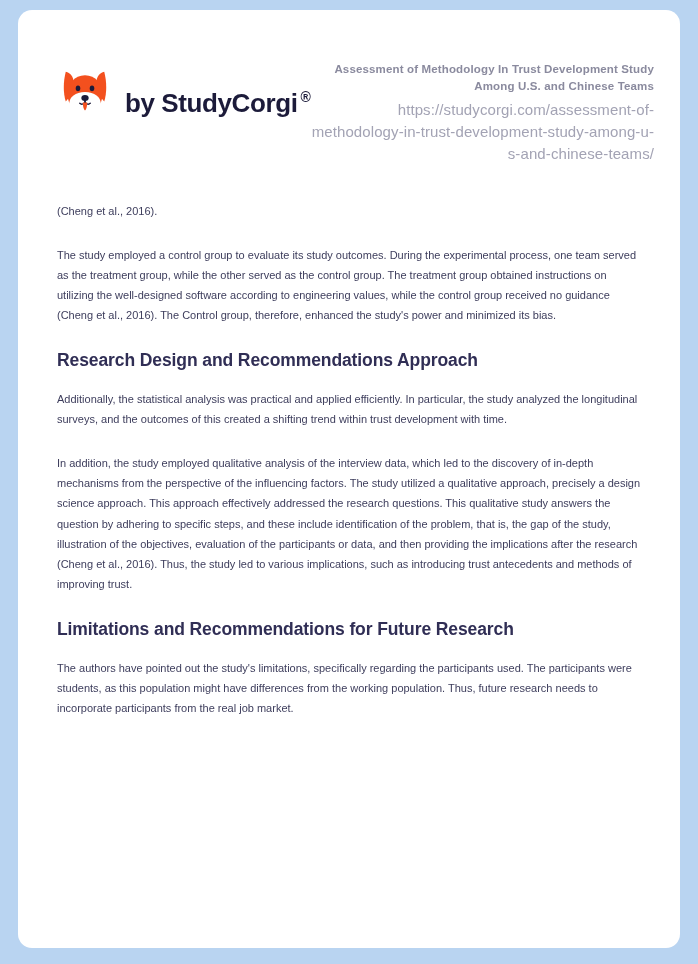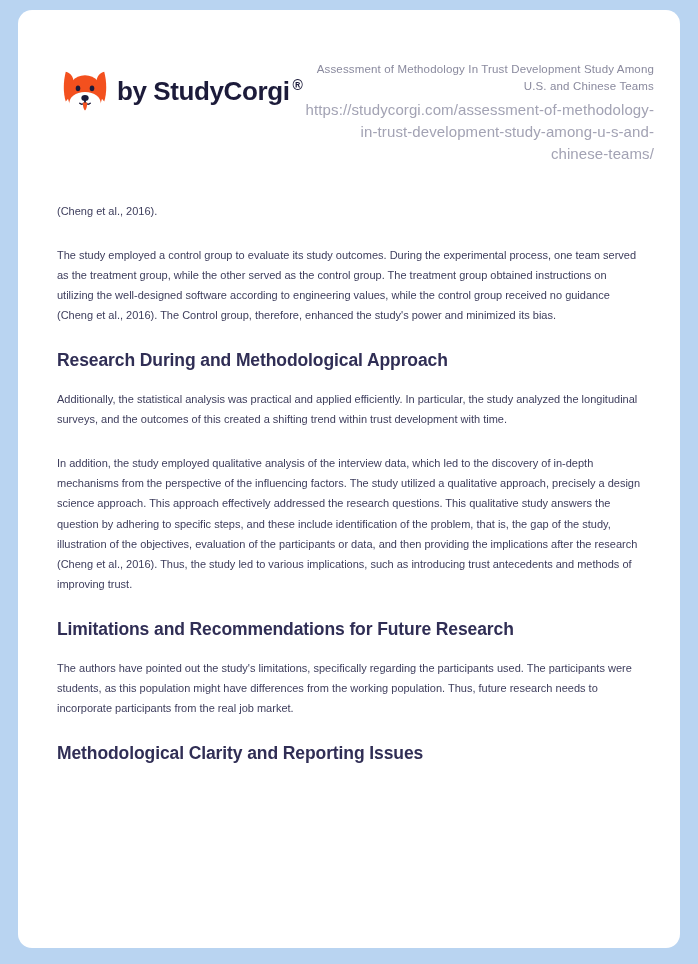--- a/index.html
+++ b/index.html
@@ -26,22 +26,22 @@
   }
   
   .doc-header {
     display: flex;
     align-items: flex-start;
     justify-content: space-between;
     padding: 47px 26px 0 39px;
   }
   .brand {
     display: flex;
-    align-items: center;
-    gap: 4px;
+    align-items: flex-end;
+    gap: 12px;
     padding-top: 6px;
   }
   .brand-logo {
     width: 56px;
     height: 56px;
     flex: 0 0 56px;
     display: block;
   }
   .brand-text {
     font-size: 26px;
@@ -60,21 +60,21 @@
     position: relative;
     top: 1px;
   }
   .header-meta {
     text-align: right;
     max-width: 350px;
     padding-top: 4px;
   }
   .header-title {
     font-size: 11.5px;
-    font-weight: normal;
+    font-weight: bold;
     color: #8a8a9e;
     line-height: 1.45;
     letter-spacing: 0.15px;
   }
   .header-url {
     font-size: 15px;
     color: #a3a3b4;
     line-height: 1.45;
     margin-top: 5px;
     letter-spacing: 0.1px;
@@ -144,21 +144,20 @@
     <div class="header-meta">
       <div class="header-title">Assessment of Methodology In Trust Development Study Among U.S. and Chinese Teams</div>
       <div class="header-url">https://studycorgi.com/assessment-of-methodology-in-trust-development-study-among-u-s-and-chinese-teams/</div>
     </div>
 
   </div>
 
   <div class="doc-body">
       <p class="para">(Cheng et al., 2016).</p>
       <p class="para">The study employed a control group to evaluate its study outcomes. During the experimental process, one team served as the treatment group, while the other served as the control group. The treatment group obtained instructions on utilizing the well-designed software according to engineering values, while the control group received no guidance (Cheng et al., 2016). The Control group, therefore, enhanced the study's power and minimized its bias.</p>
-      <h2 class="section-heading">Research During and Methodological Approach</h2>
+      <h2 class="section-heading">Research Design and Recommendations Approach</h2>
       <p class="para">Additionally, the statistical analysis was practical and applied efficiently. In particular, the study analyzed the longitudinal surveys, and the outcomes of this created a shifting trend within trust development with time.</p>
       <p class="para">In addition, the study employed qualitative analysis of the interview data, which led to the discovery of in-depth mechanisms from the perspective of the influencing factors. The study utilized a qualitative approach, precisely a design science approach. This approach effectively addressed the research questions. This qualitative study answers the question by adhering to specific steps, and these include identification of the problem, that is, the gap of the study, illustration of the objectives, evaluation of the participants or data, and then providing the implications after the research (Cheng et al., 2016). Thus, the study led to various implications, such as introducing trust antecedents and methods of improving trust.</p>
       <h2 class="section-heading">Limitations and Recommendations for Future Research</h2>
       <p class="para">The authors have pointed out the study's limitations, specifically regarding the participants used. The participants were students, as this population might have differences from the working population. Thus, future research needs to incorporate participants from the real job market.</p>
-      <h2 class="section-heading last">Methodological Clarity and Reporting Issues</h2>
     </div>
 
 </div>
 
 </body></html>

